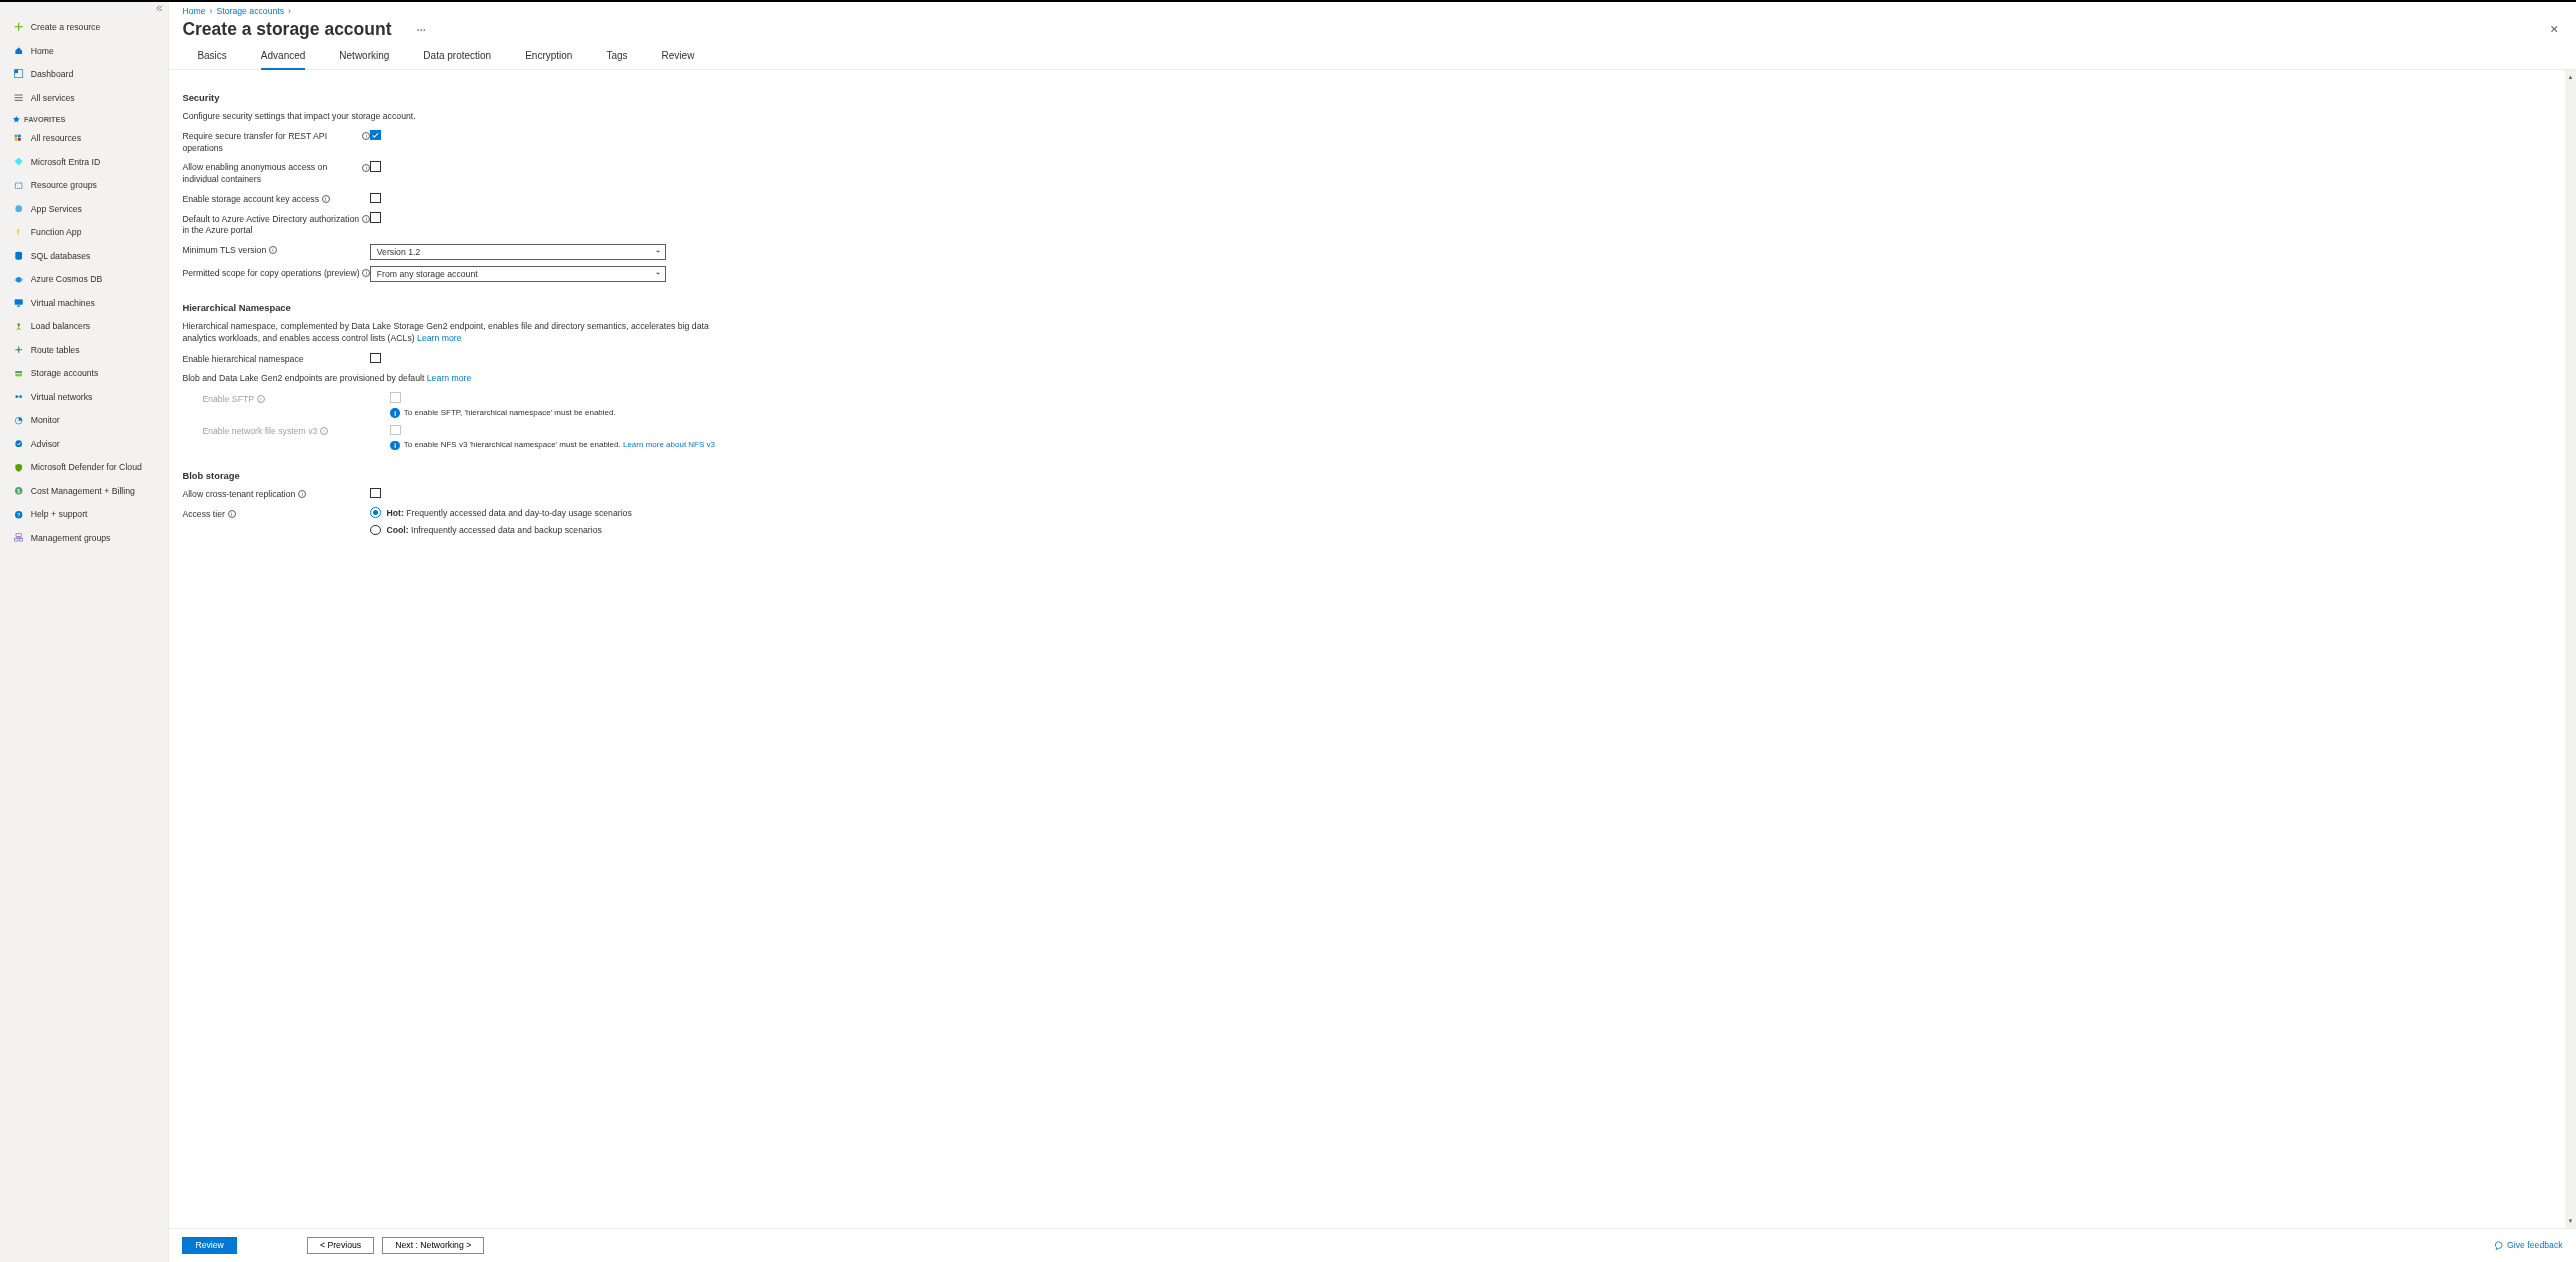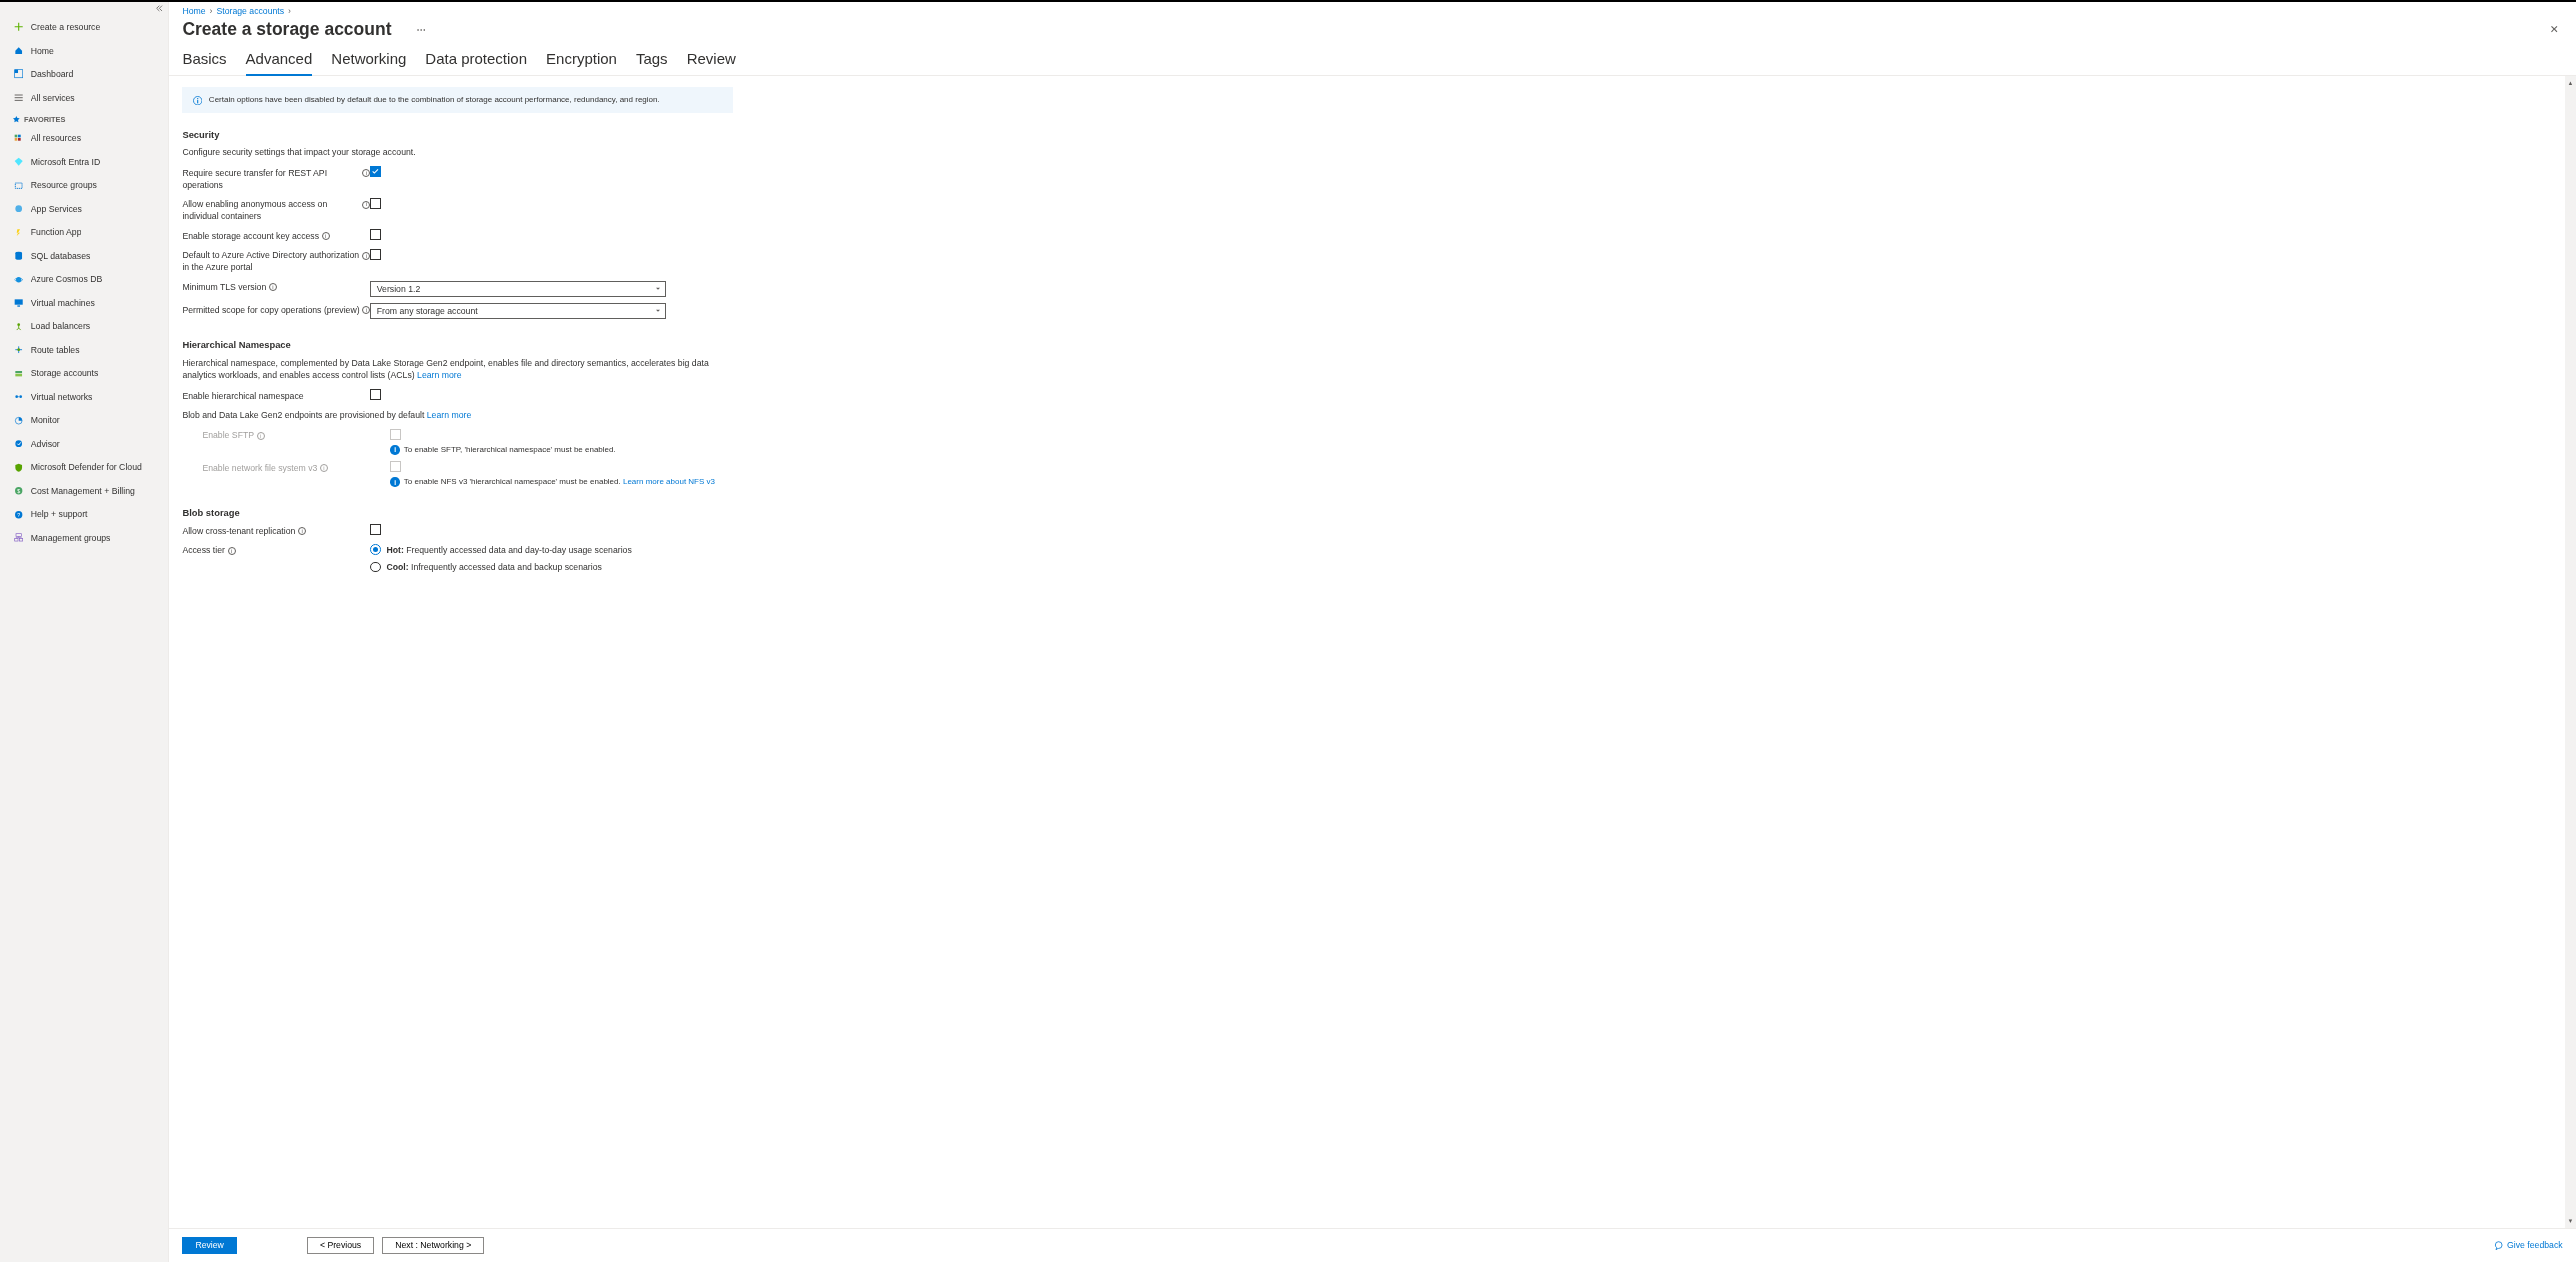--- a/index.html
+++ b/index.html
@@ -17,21 +17,21 @@
 
 .content{flex:1;display:flex;flex-direction:column;overflow:hidden;position:relative;}
 .breadcrumb{display:flex;align-items:center;gap:4px;padding:4px 13.4px 0;font-size:8.7px;}
 .breadcrumb a{color:#0078d4;text-decoration:none;cursor:pointer;}
 .breadcrumb .sep{color:#605e5c;}
 .page-header{display:flex;align-items:center;justify-content:space-between;padding:2.7px 13.4px 5.4px;}
 .page-title{font-size:17.5px;font-weight:600;display:flex;align-items:center;gap:25px;}
 .page-title .more{font-size:9.4px;color:#605e5c;cursor:pointer;}
 .close-x{font-size:10.7px;color:#605e5c;cursor:pointer;padding:4px;}
 .tabs{display:flex;gap:19px;padding:0 13.4px;border-bottom:0.7px solid #edebe9;}
-.tab{padding:5.4px 0 6.7px;font-size:15px;color:#323130;cursor:pointer;border-bottom:2px solid transparent;margin-bottom:-0.7px;}
+.tab{padding:5.4px 0 6.7px;font-size:10px;color:#323130;cursor:pointer;border-bottom:2px solid transparent;margin-bottom:-0.7px;margin-left:15px;}
 .tab.active{border-bottom-color:#0078d4;font-weight:400;}
 
 .body-scroll{flex:1;overflow-y:auto;padding:10.7px 13.4px 13.4px;position:relative;}
 .info-banner{background:#eff6fc;border:0.7px solid #eff6fc;padding:6.7px 9.4px;display:flex;gap:6.7px;max-width:551px;font-size:8px;color:#323130;margin-bottom:16px;}
 .info-banner .icon{color:#0078d4;flex-shrink:0;margin-top:0.7px;}
 .section-heading{font-size:9.4px;font-weight:600;margin:10.7px 0 6.7px;}
 .section-desc{font-size:8.7px;color:#323130;max-width:551px;margin-bottom:8px;line-height:1.4;}
 .section-desc a, .inline-link{color:#0078d4;text-decoration:none;cursor:pointer;}
 .form-row{display:flex;align-items:flex-start;margin-bottom:6.7px;max-width:551px;}
 .form-label{width:188px;font-size:8.7px;color:#323130;padding-top:1.3px;display:flex;align-items:flex-start;gap:2.7px;line-height:1.35;}
@@ -303,30 +303,20 @@
         <div class="tab active">Advanced</div>
         <div class="tab">Networking</div>
         <div class="tab">Data protection</div>
         <div class="tab">Encryption</div>
         <div class="tab">Tags</div>
         <div class="tab">Review</div>
       </div>
 
     <div class="body-scroll">
 
-      <div class="info-banner">
-        <span class="icon">
-          <svg width="9.4" height="9.4" viewBox="0 0 14 14">
-              <circle cx="7" cy="7" r="6.3" fill="none" stroke="#0078d4" stroke-width="1.2"></circle>
-              <circle cx="7" cy="4" r="1" fill="#0078d4"></circle>
-              <rect x="6.2" y="6" width="1.6" height="5" fill="#0078d4"></rect>
-            </svg>
-        </span>
-        <span>Certain options have been disabled by default due to the combination of storage account performance, redundancy, and region.</span>
-      </div>
 
       <div class="section-heading">Security</div>
       <div class="section-desc">Configure security settings that impact your storage account.</div>
 
       <div class="form-row">
         <div class="form-label">
             <span>Require secure transfer for REST API operations</span>
             <span class="info-icon">i</span>
           </div>
         <div class="form-control"><span class="checkbox checked">

